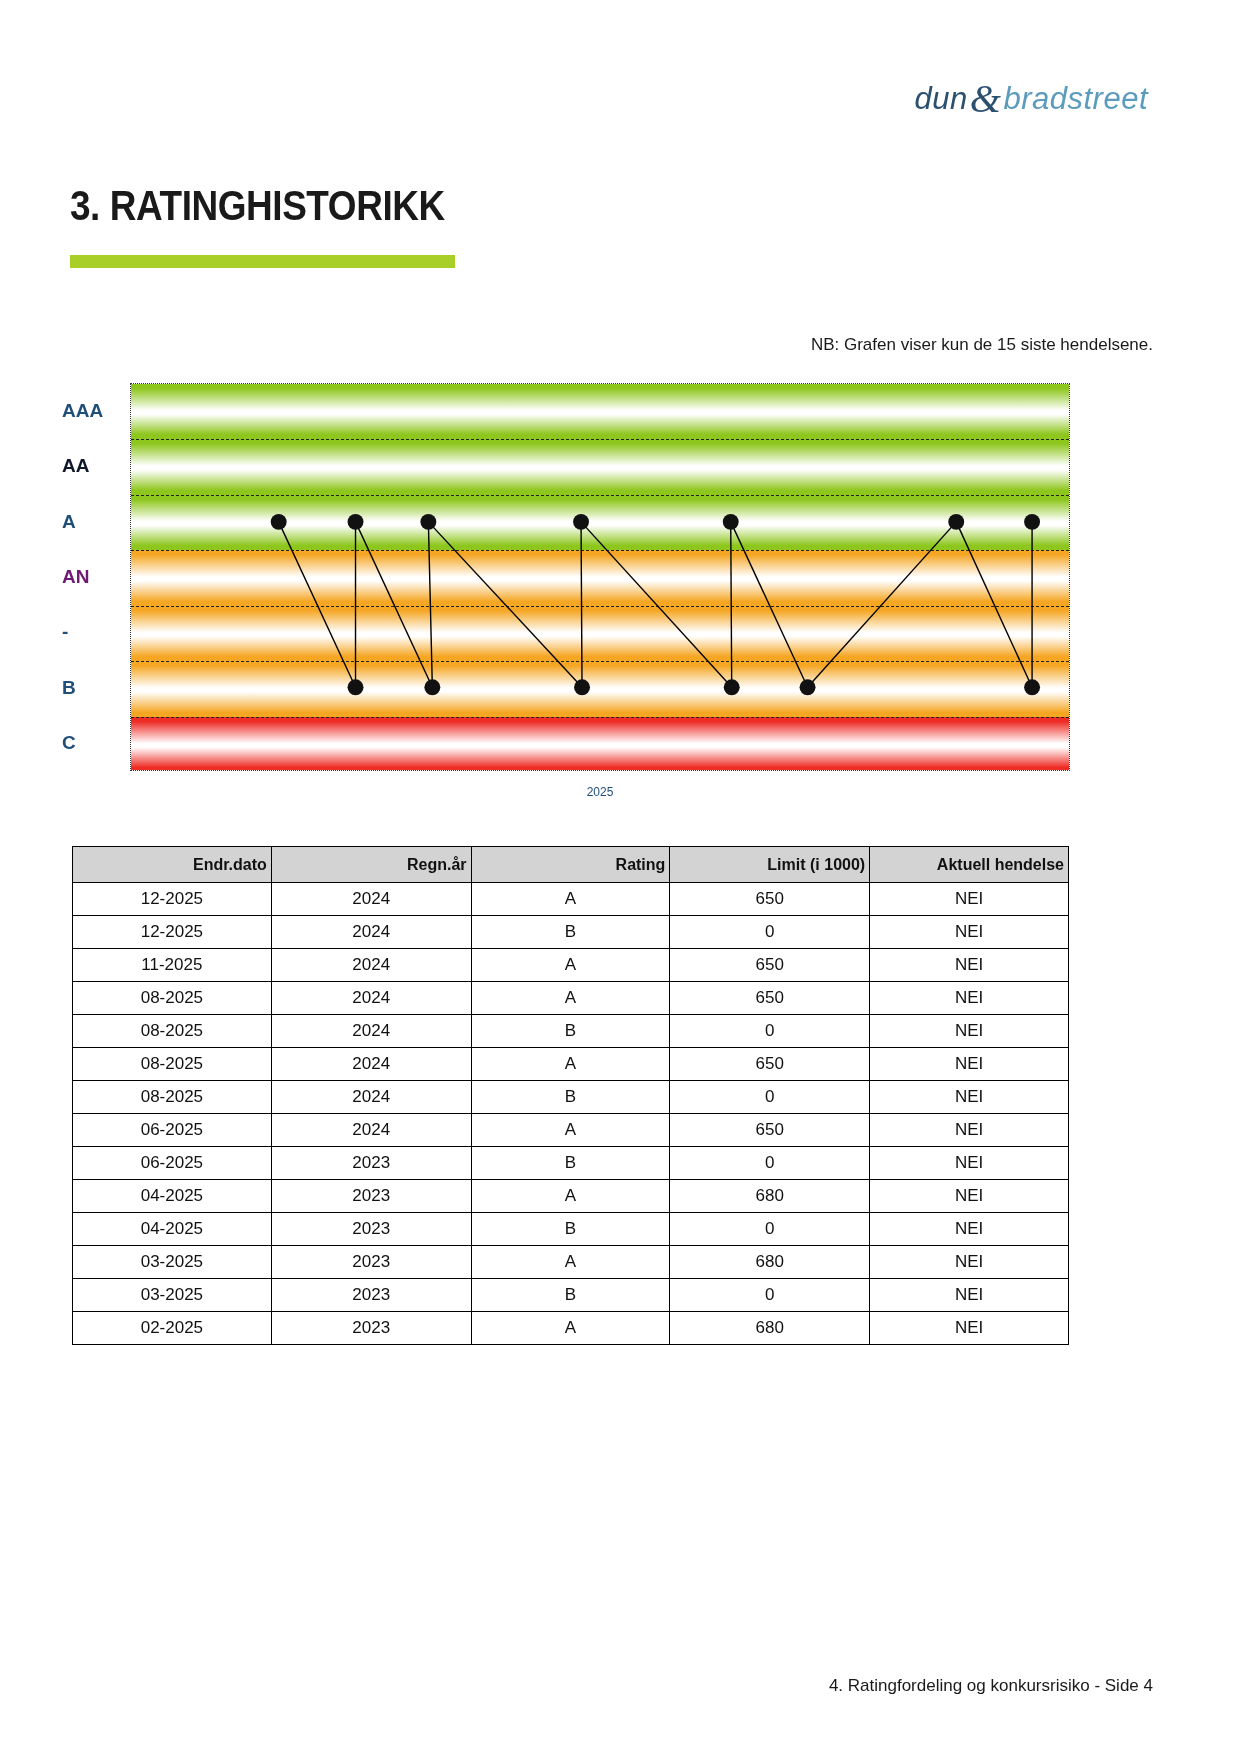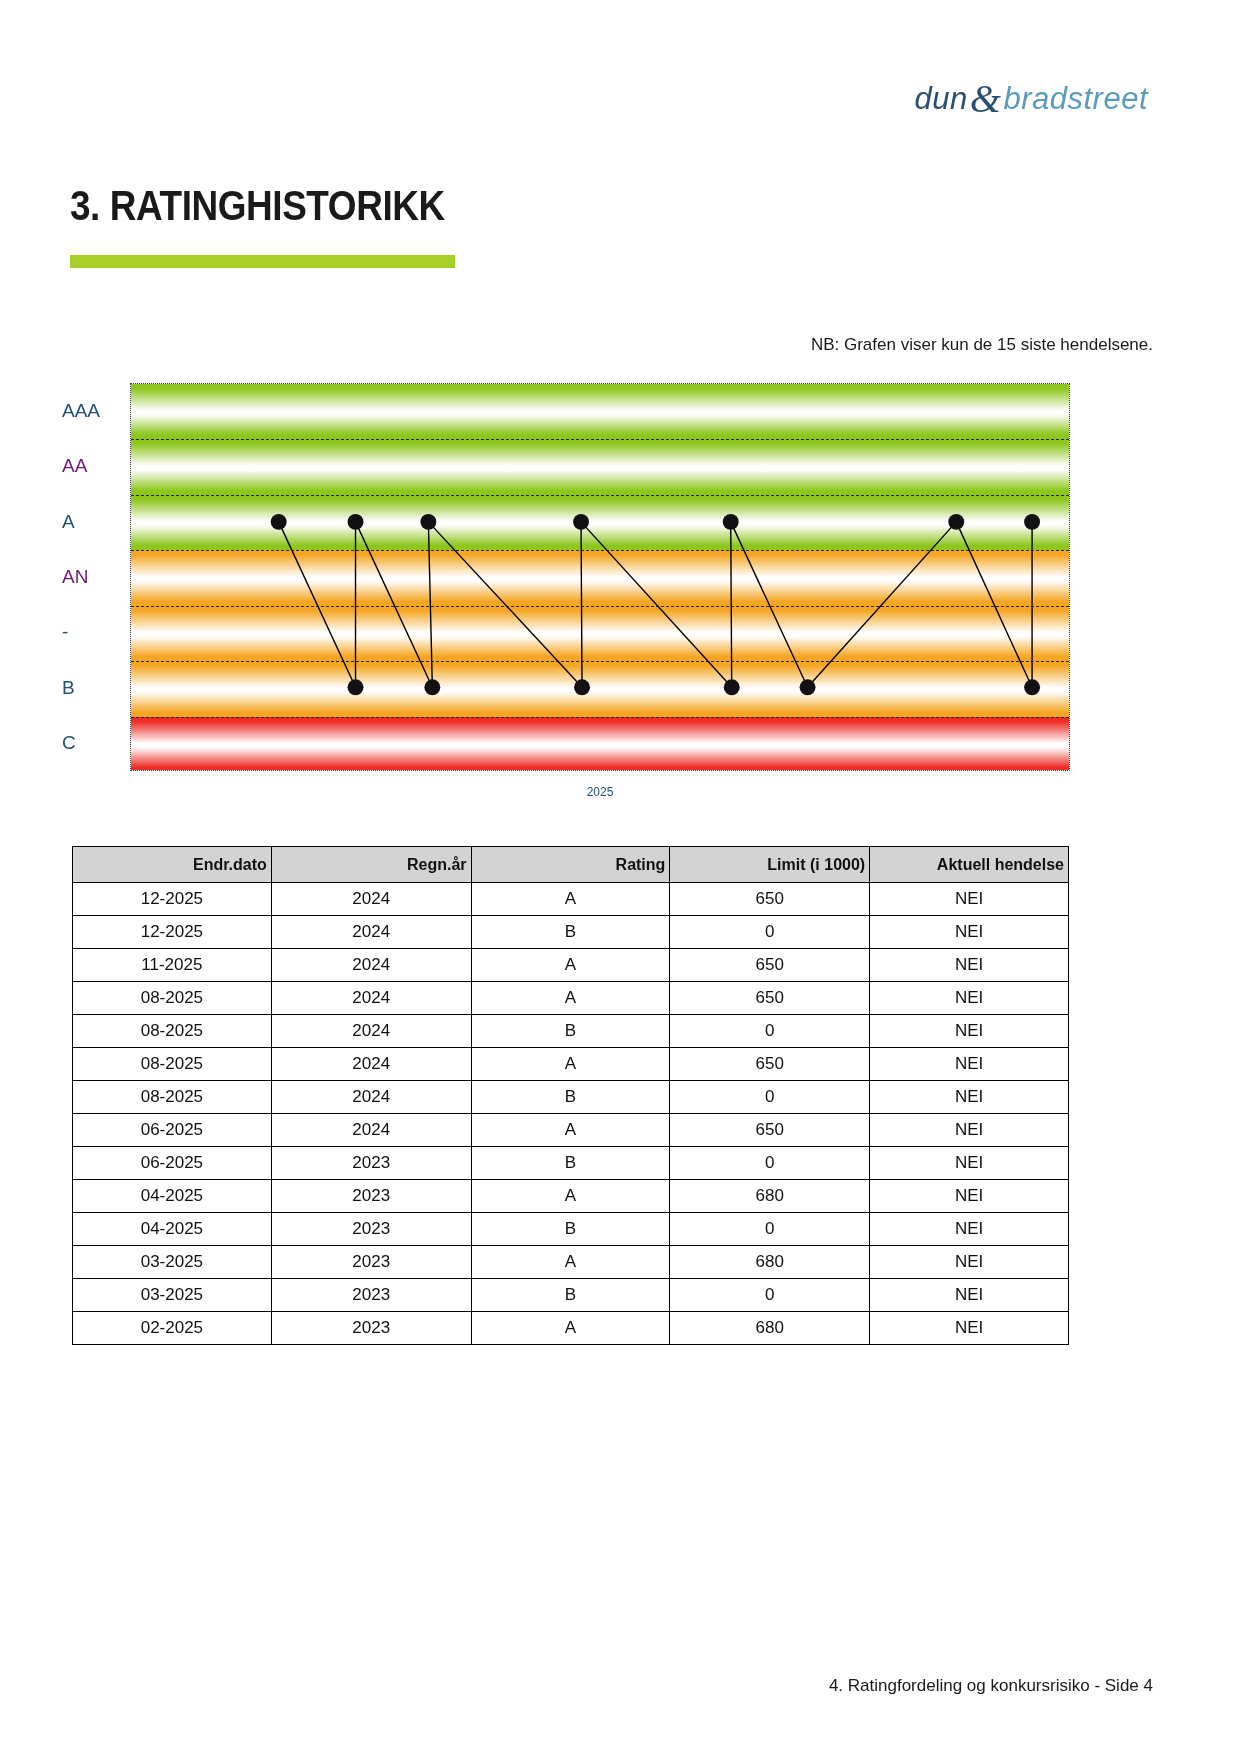--- a/index.html
+++ b/index.html
@@ -103,21 +103,21 @@
     overflow: visible;
   }
   .axis-label {
     position: absolute;
     left: 0;
     width: 110px;
     text-align: left;
     padding-left: 62px;
     font-size: 19px;
     color: #1f4e79;
-    font-weight: 400;
+    font-weight: 700;
     transform: translateY(-50%);
   }
   #y-axis { position: absolute; left: 0; top: 383px; width: 130px; height: 388px; }
   .x-label {
     position: absolute;
     top: 785px;
     left: 0; width: 100%;
     text-align: center;
     font-size: 12px;
     color: #1f4e79;
@@ -174,21 +174,21 @@
     <span class="bradstreet">bradstreet</span>
 </div>
 
 <div class="page-title">3. RATINGHISTORIKK</div>
 <div class="title-rule"></div>
 
 <div class="nb-note">NB: Grafen viser kun de 15 siste hendelsene.</div>
 
 <div id="y-axis">
     <div class="axis-label" style="top: 27.7143px; color: rgb(31, 78, 121);">AAA</div>
-    <div class="axis-label" style="top: 83.1429px; color: #701a75;">AA</div>
+    <div class="axis-label" style="top: 83.1429px; color: #0f172a;">AA</div>
     <div class="axis-label" style="top: 138.571px; color: rgb(31, 78, 121);">A</div>
     <div class="axis-label" style="top: 194px; color: #701a75;">AN</div>
     <div class="axis-label" style="top: 249.429px; color: rgb(31, 78, 121);">-</div>
     <div class="axis-label" style="top: 304.857px; color: rgb(31, 78, 121);">B</div>
     <div class="axis-label" style="top: 360.286px; color: rgb(31, 78, 121);">C</div>
   </div>
 
 <div id="chart-wrap">
   <div id="chart-plot">
     <div id="bands">

